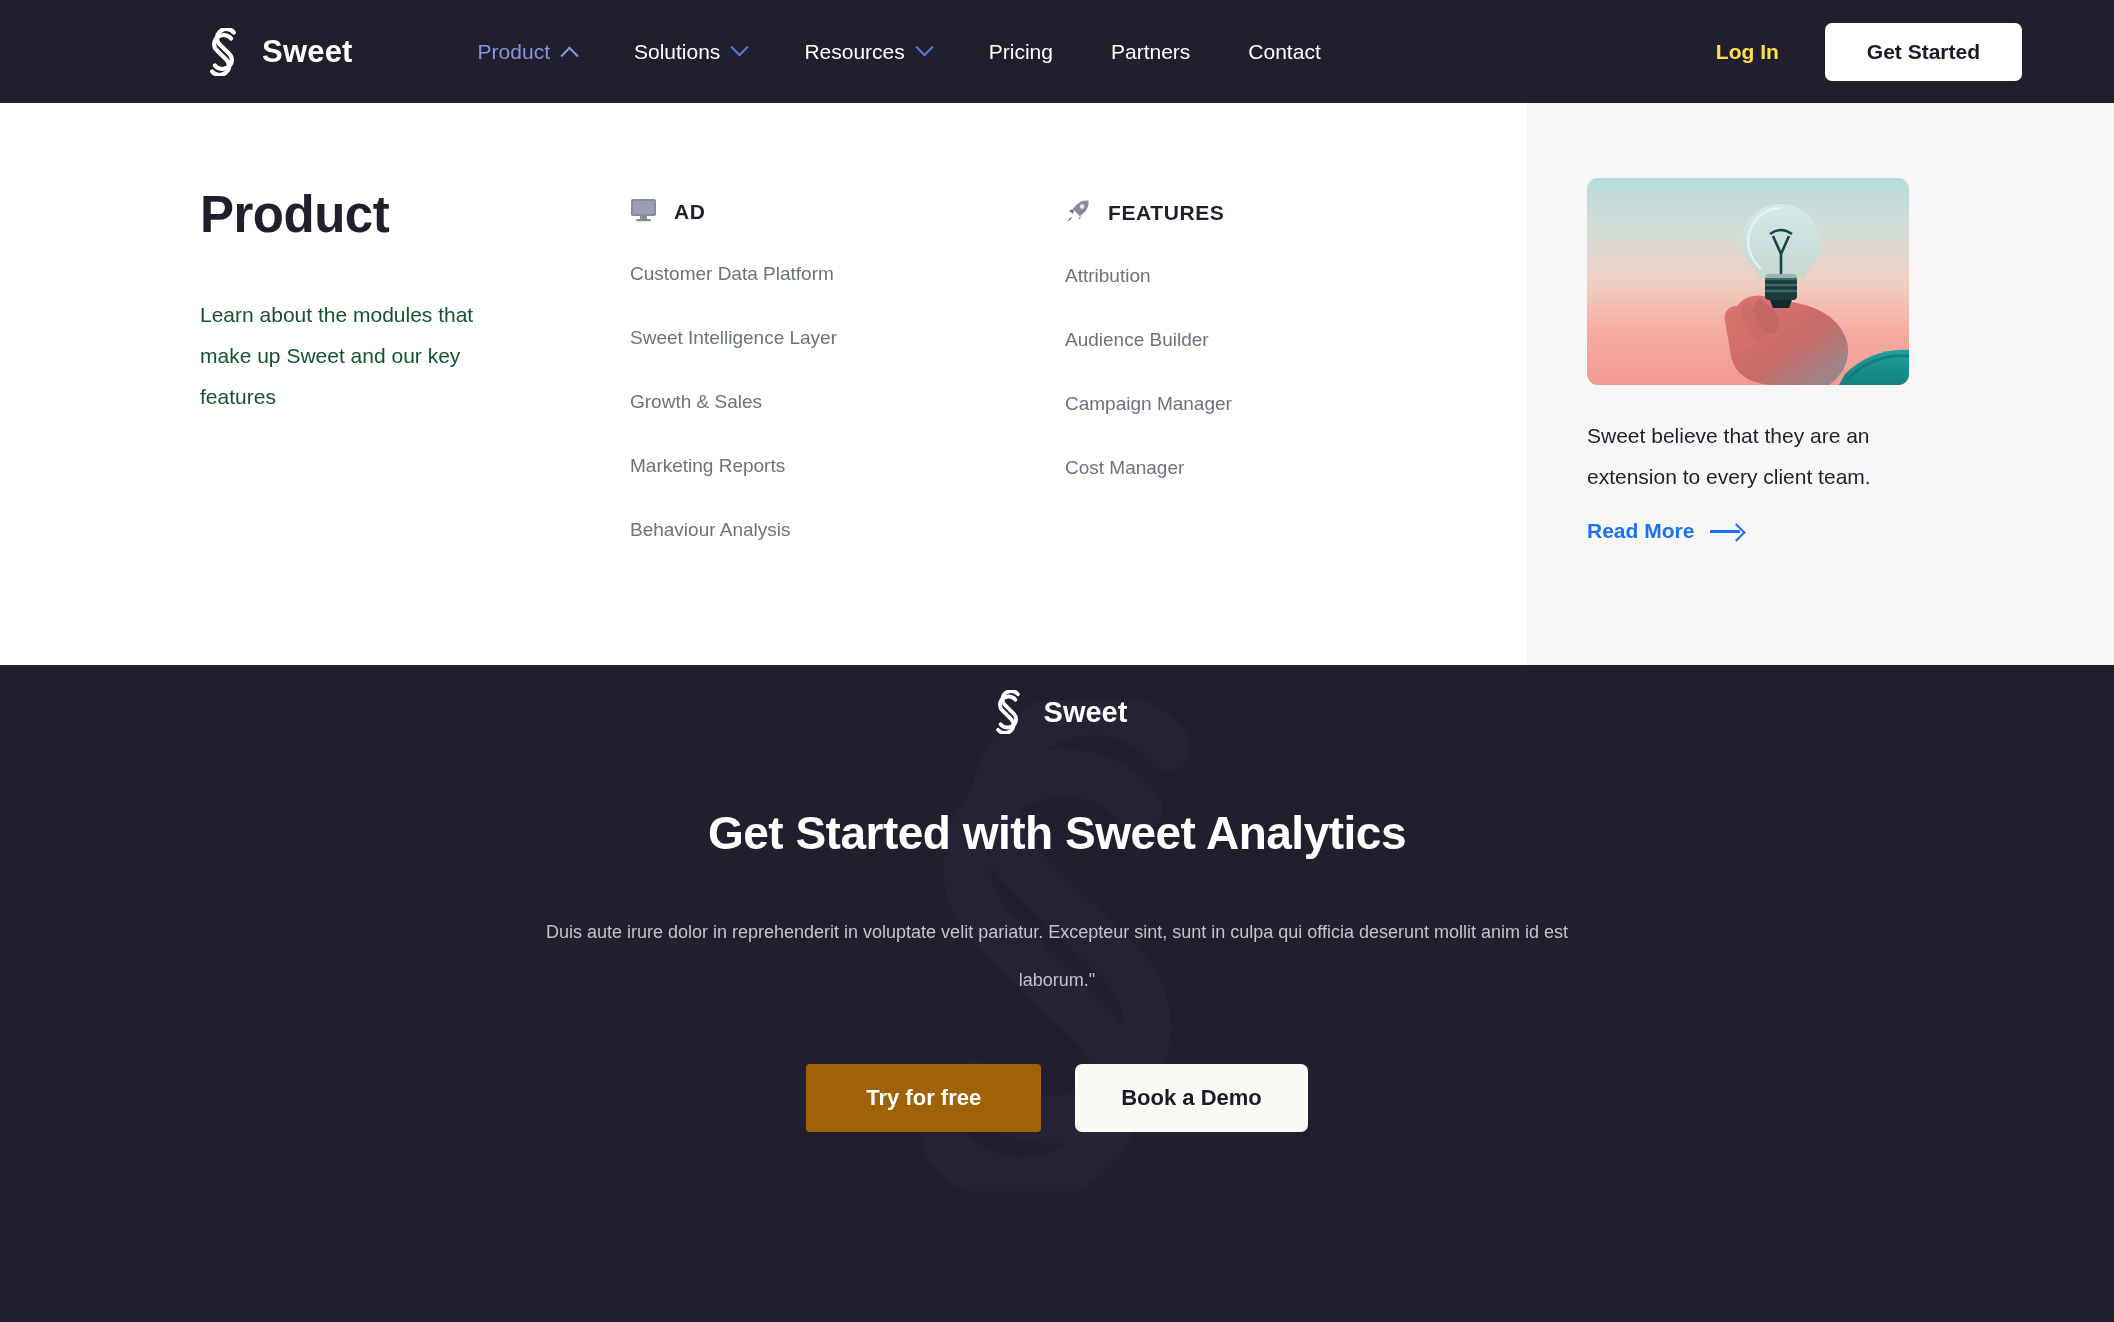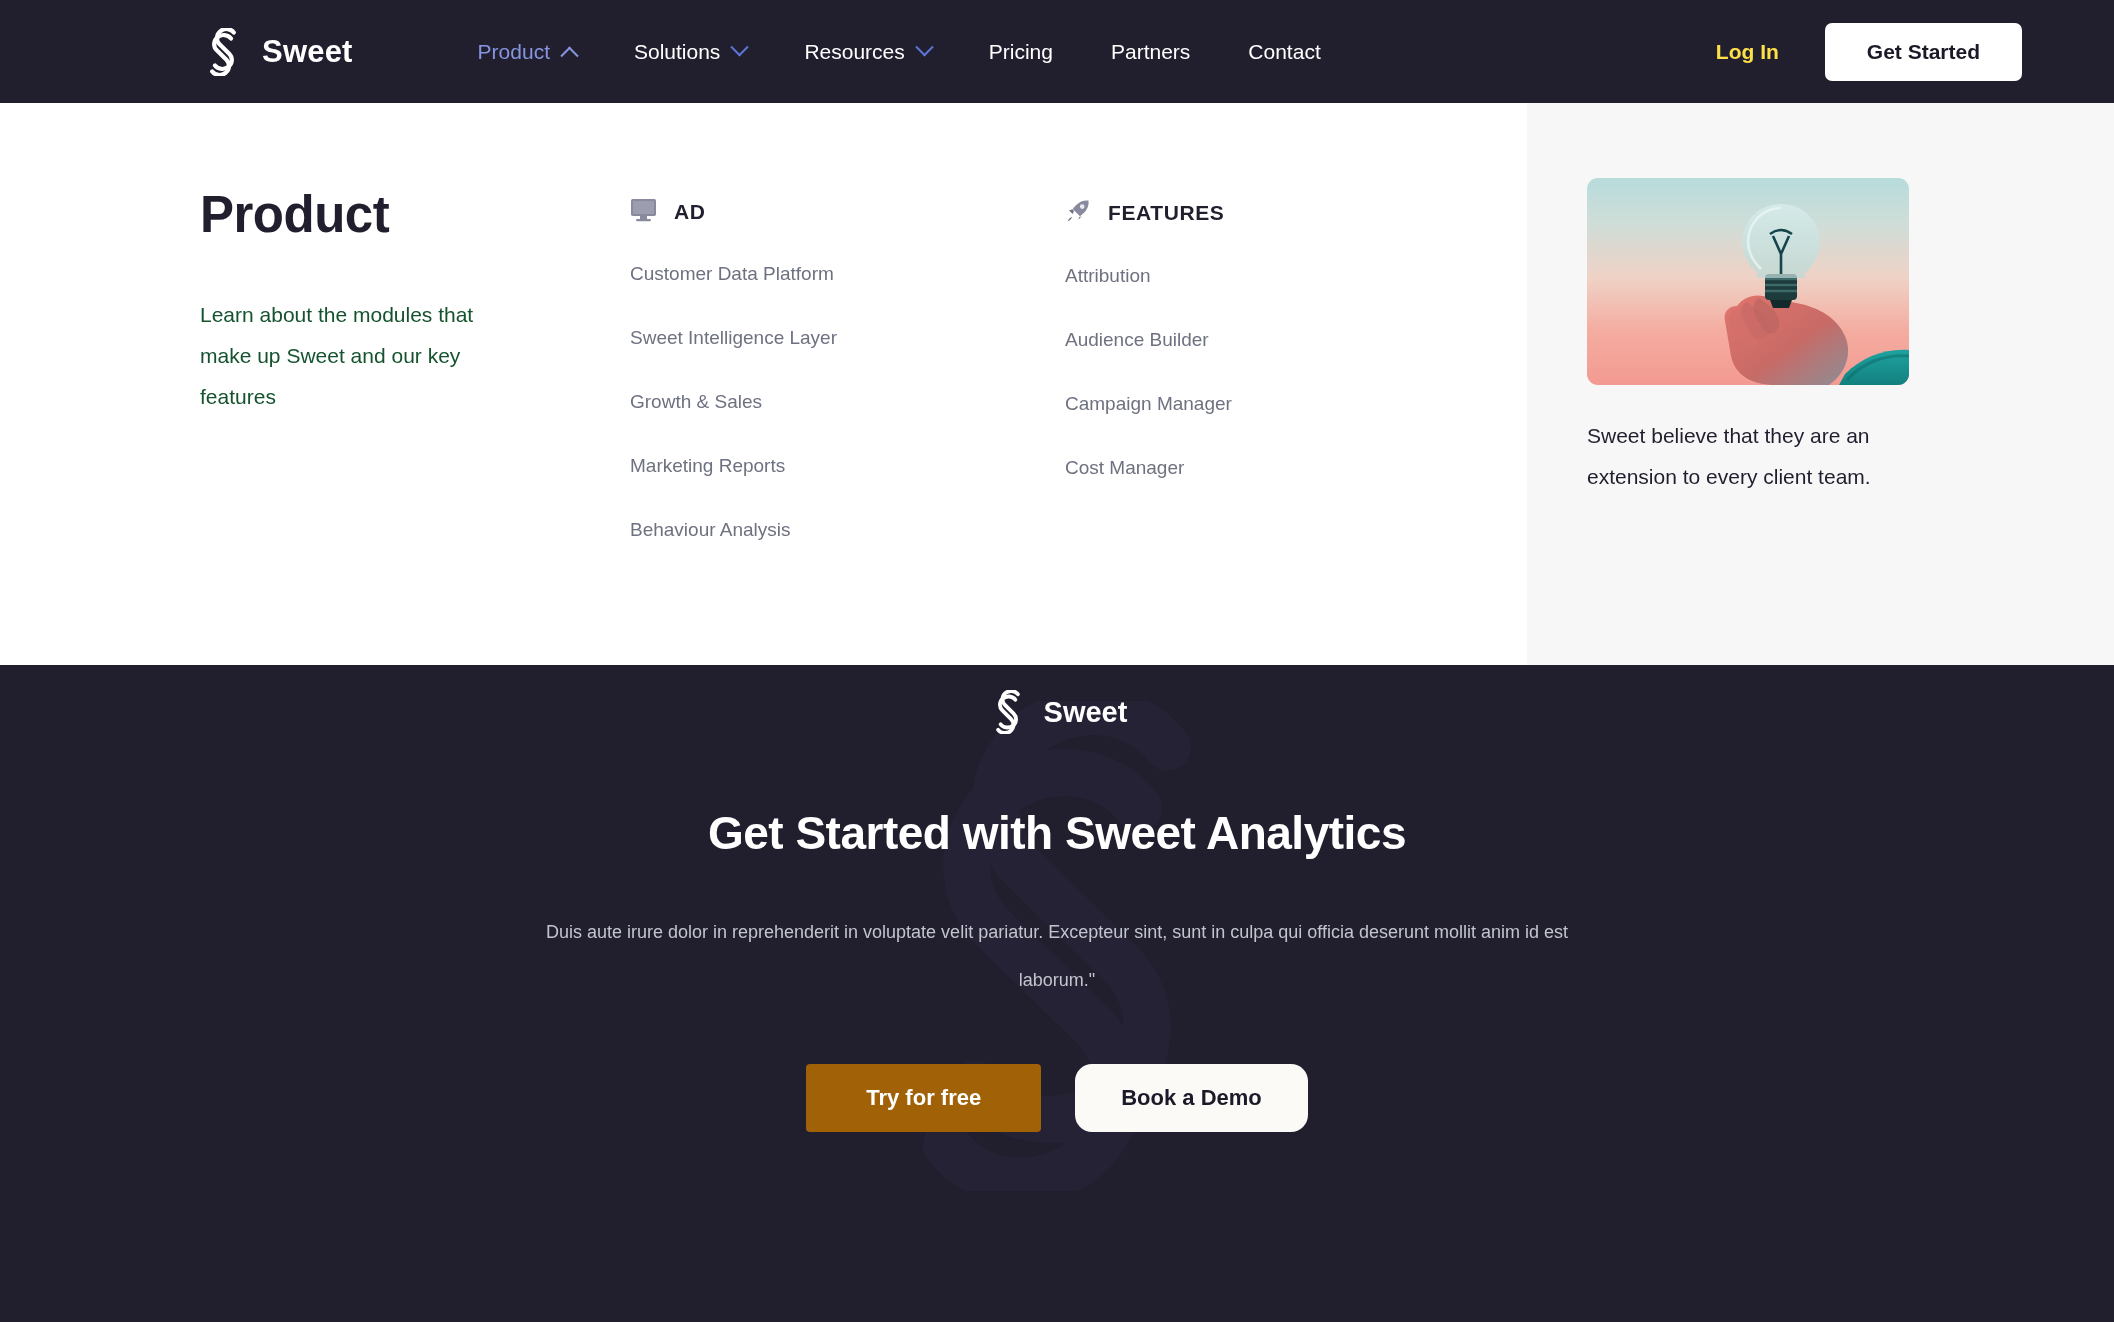--- a/index.html
+++ b/index.html
@@ -250,21 +250,21 @@
     padding: 21px 60px;
     cursor: pointer;
     font-family: "Liberation Sans", sans-serif;
   }
   .btn-secondary {
     background: #FBFAF7;
     color: #1C1A28;
     font-size: 22px;
     font-weight: 600;
     border: none;
-    border-radius: 17px;
+    border-radius: 7px;
     padding: 21px 46px;
     cursor: pointer;
     font-family: "Liberation Sans", sans-serif;
   }
   .page-bottom { height: 0; }
 </style>
 </head>
 <body>
 
 <div class="navbar">
@@ -402,20 +402,24 @@
         <path d="M194 26 C172 26 155 43 155 64 C155 78 163 88 170 95 L170 100 H218 V95 C225 88 233 78 233 64 C233 43 216 26 194 26 Z" fill="url(#glass)"></path>
         <path d="M194 30 C176 30 161 45 161 64 C161 76 168 85 174 91" stroke="#EAF6F4" stroke-width="2.5" fill="none" opacity="0.8"></path>
 
         <path d="M194 96 L194 76 M194 76 L186 58 M194 76 L202 58" stroke="#13454A" stroke-width="2.6" fill="none"></path>
         <path d="M183 56 q11 -8 22 0" stroke="#13454A" stroke-width="2.6" fill="none"></path>
       </svg>
     </div>
 
     <div class="promo-text">Sweet believe that they are an extension to every client team.</div>
 
+    <div class="read-more">
+      <span>Read More</span>
+      <span class="arrow-right"></span>
+    </div>
   </div>
 
 </div>
 
 <div class="cta">
 
   <div class="cta-watermark">
     <svg viewBox="0 0 46 48" fill="none" preserveAspectRatio="xMidYMid meet" aria-hidden="true">
       <path d="M31 10.5c-3.2-4.2-9.6-4.6-13.6-1.2-4.1 3.4-4.3 9.4-0.6 13l9.6 9.4c3.7 3.6 3.5 9.6-0.6 13-4 3.4-10.4 3-13.6-1.2" stroke="#2B2840" stroke-width="4.6" stroke-linecap="round"></path>
       <path d="M15 37.5c3.2 4.2 9.6 4.6 13.6 1.2 4.1-3.4 4.3-9.4 0.6-13l-9.6-9.4c-3.7-3.6-3.5-9.6 0.6-13 4-3.4 10.4-3 13.6 1.2" stroke="#2B2840" stroke-width="4.6" stroke-linecap="round"></path>

